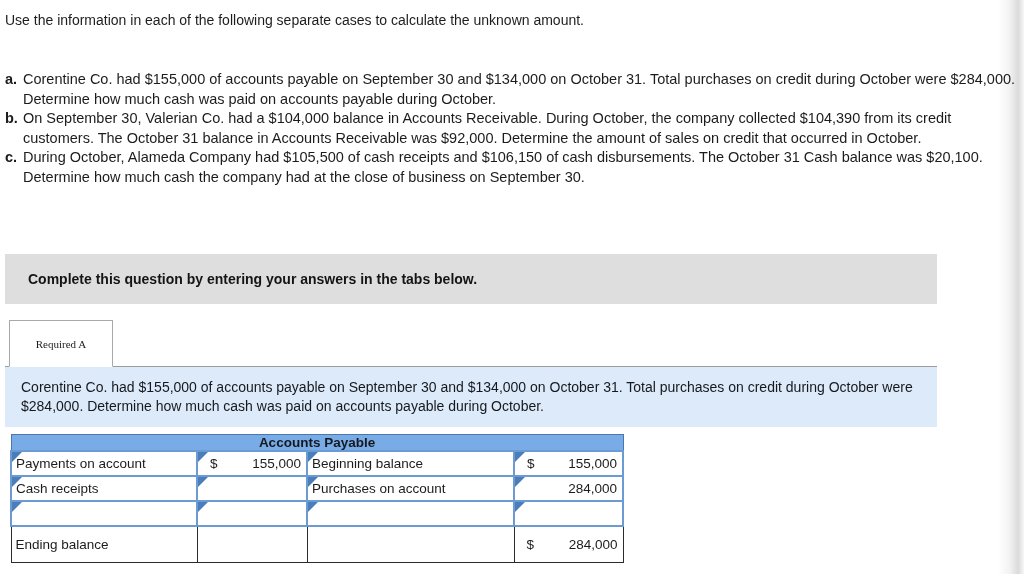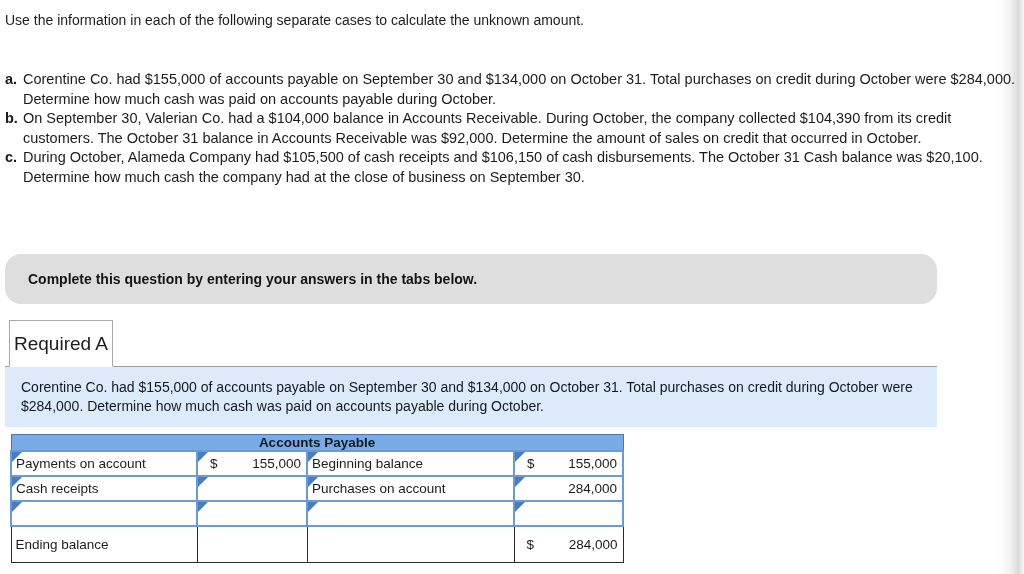--- a/index.html
+++ b/index.html
@@ -54,21 +54,20 @@
   }
 
   .instruction-bar {
     position: absolute;
     left: 5px; top: 254px;
     width: 932px;
     height: 50px;
     background: #dedede;
     display: flex;
     align-items: center;
-    border-radius: 16px;
   }
   .instruction-bar .txt {
     padding-left: 23px;
     font-size: 14px;
     font-weight: bold;
     color: #141414;
   }
 
   .tabs {
     position: absolute;
@@ -78,23 +77,24 @@
     z-index: 3;
   }
   .tab {
     width: 104px;
     height: 46px;
     border: 1px solid #a8a8a8;
     background: #f1f1f1;
     display: flex;
     align-items: center;
     justify-content: center;
-    font-size: 19px;
+    font-size: 11px;
     color: #1c1c1c;
     margin-right: -1px;
+    font-family: Liberation Serif, serif;
   }
   .tab.active {
     background: #ffffff;
     border-bottom: 1px solid #ffffff;
     height: 47px;
     position: relative;
     z-index: 4;
   }
 
   .info-panel {

